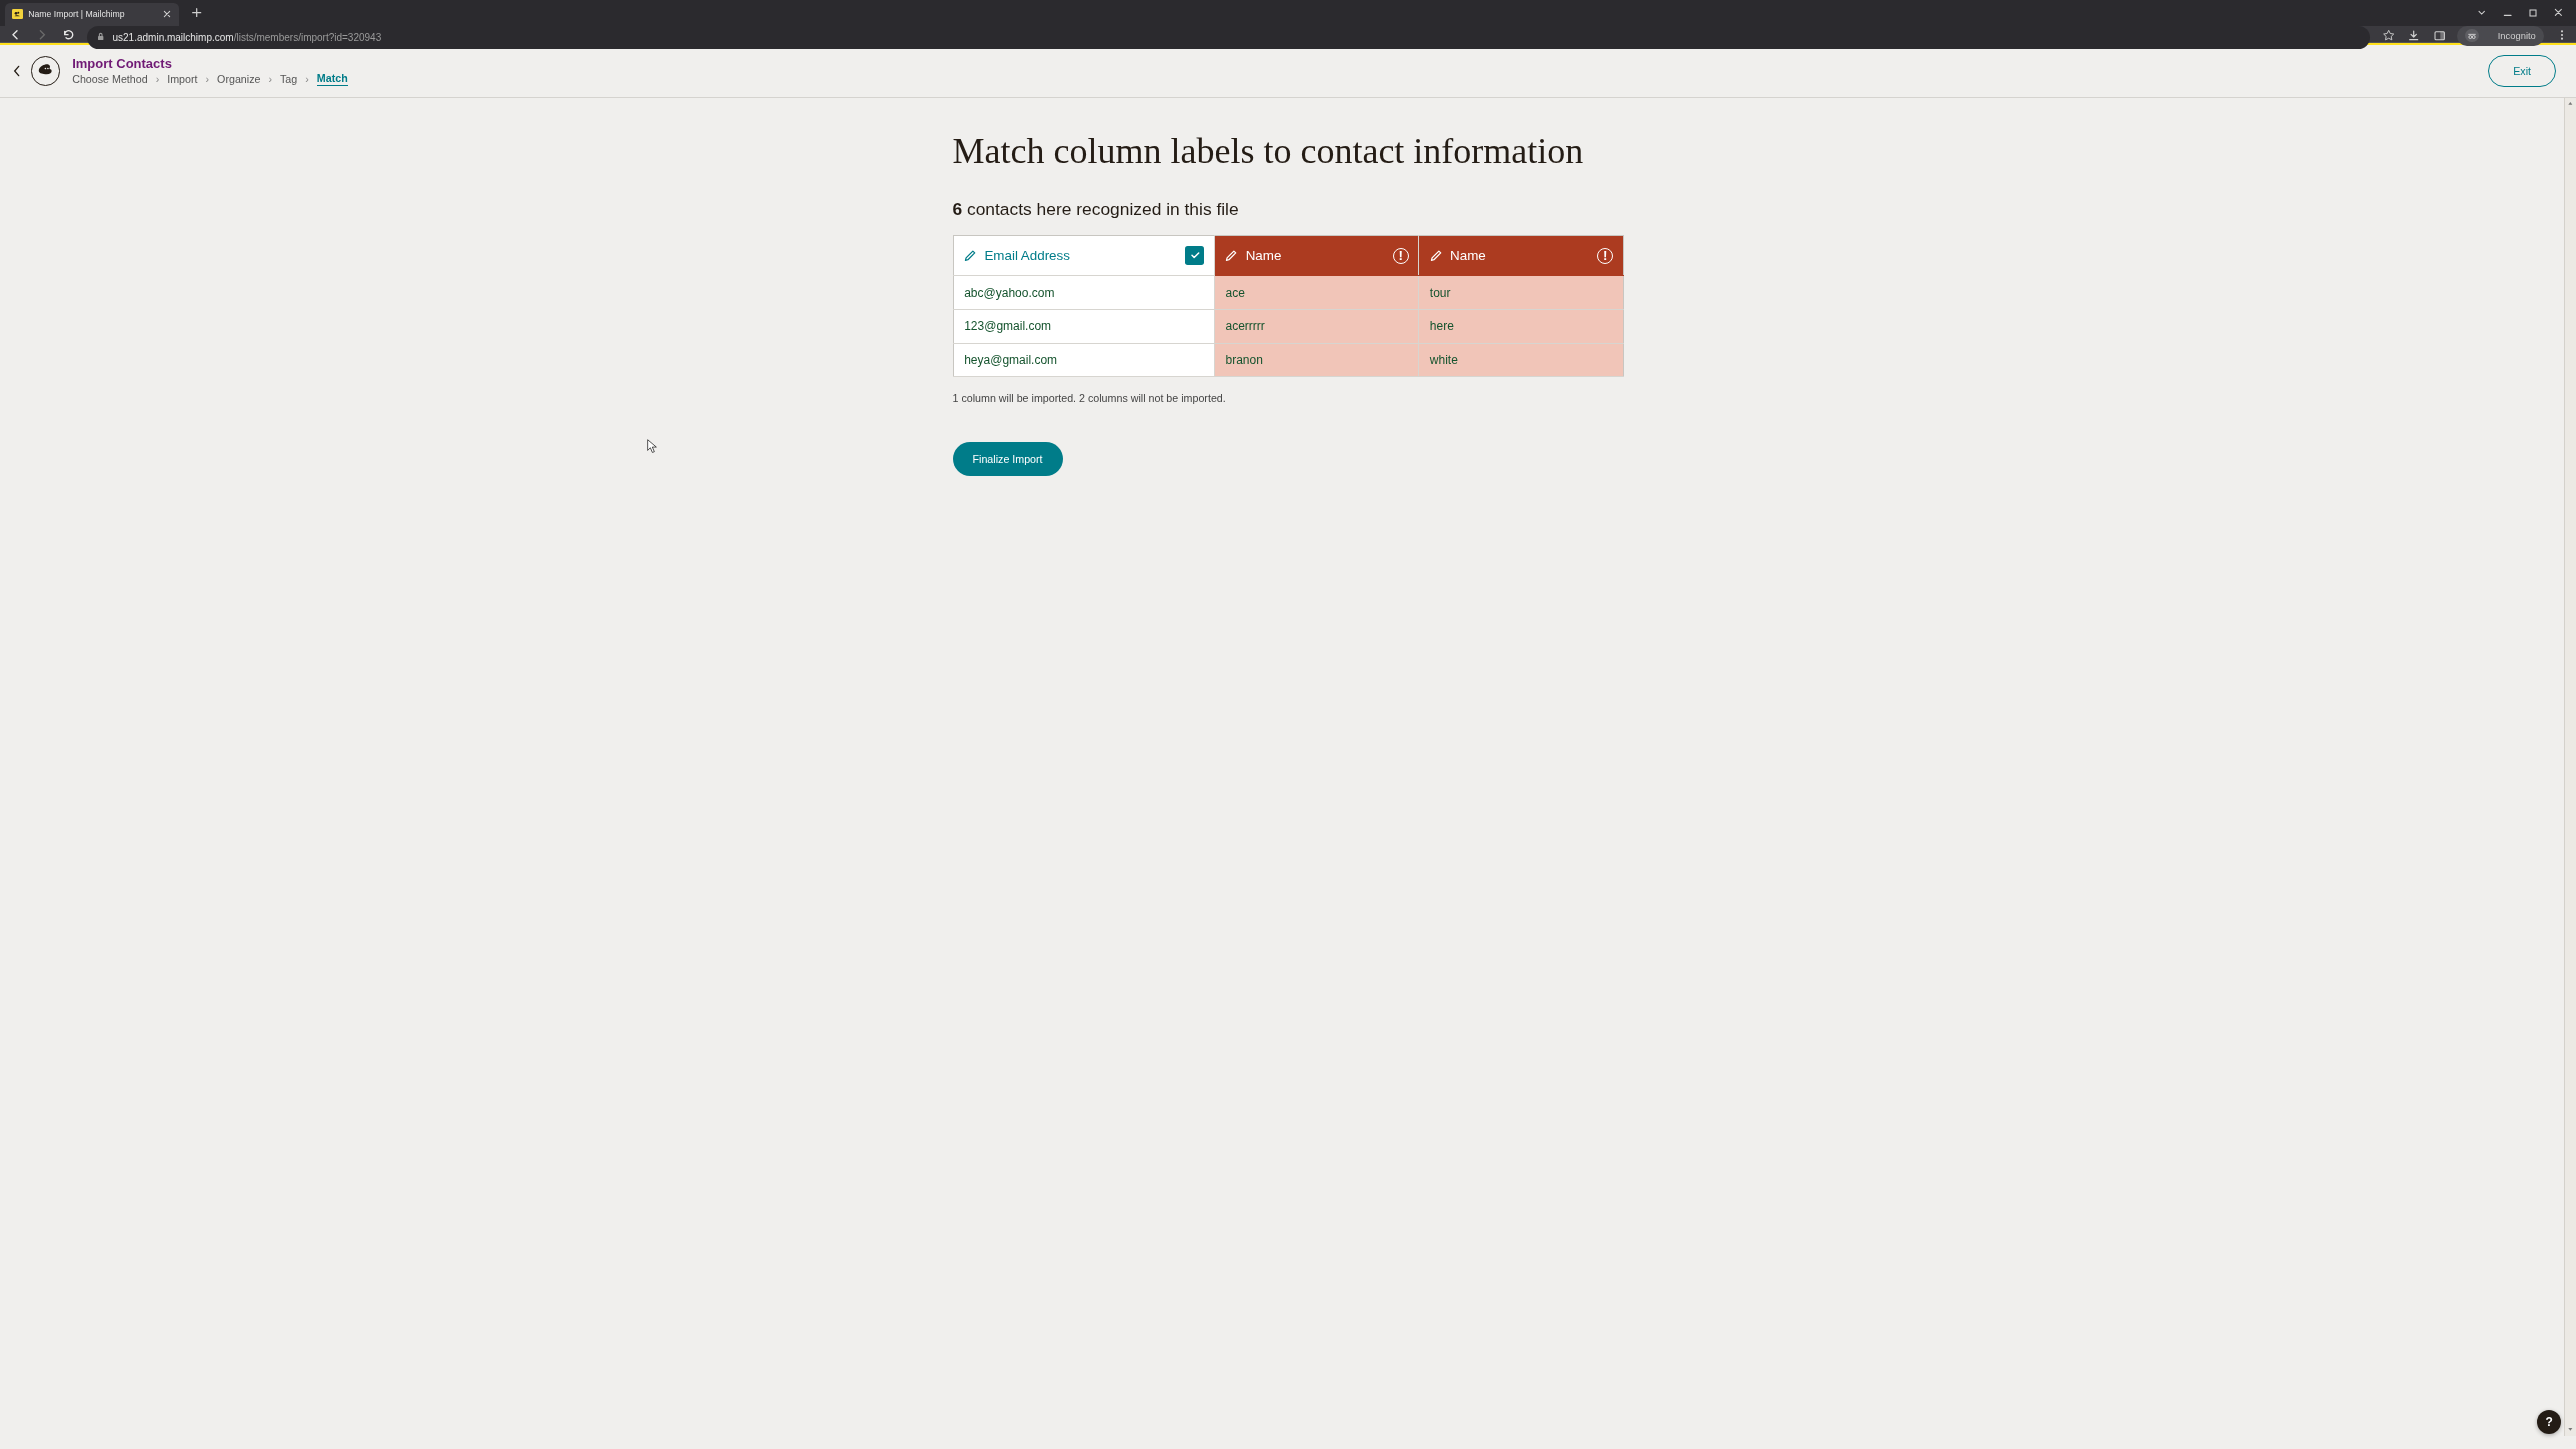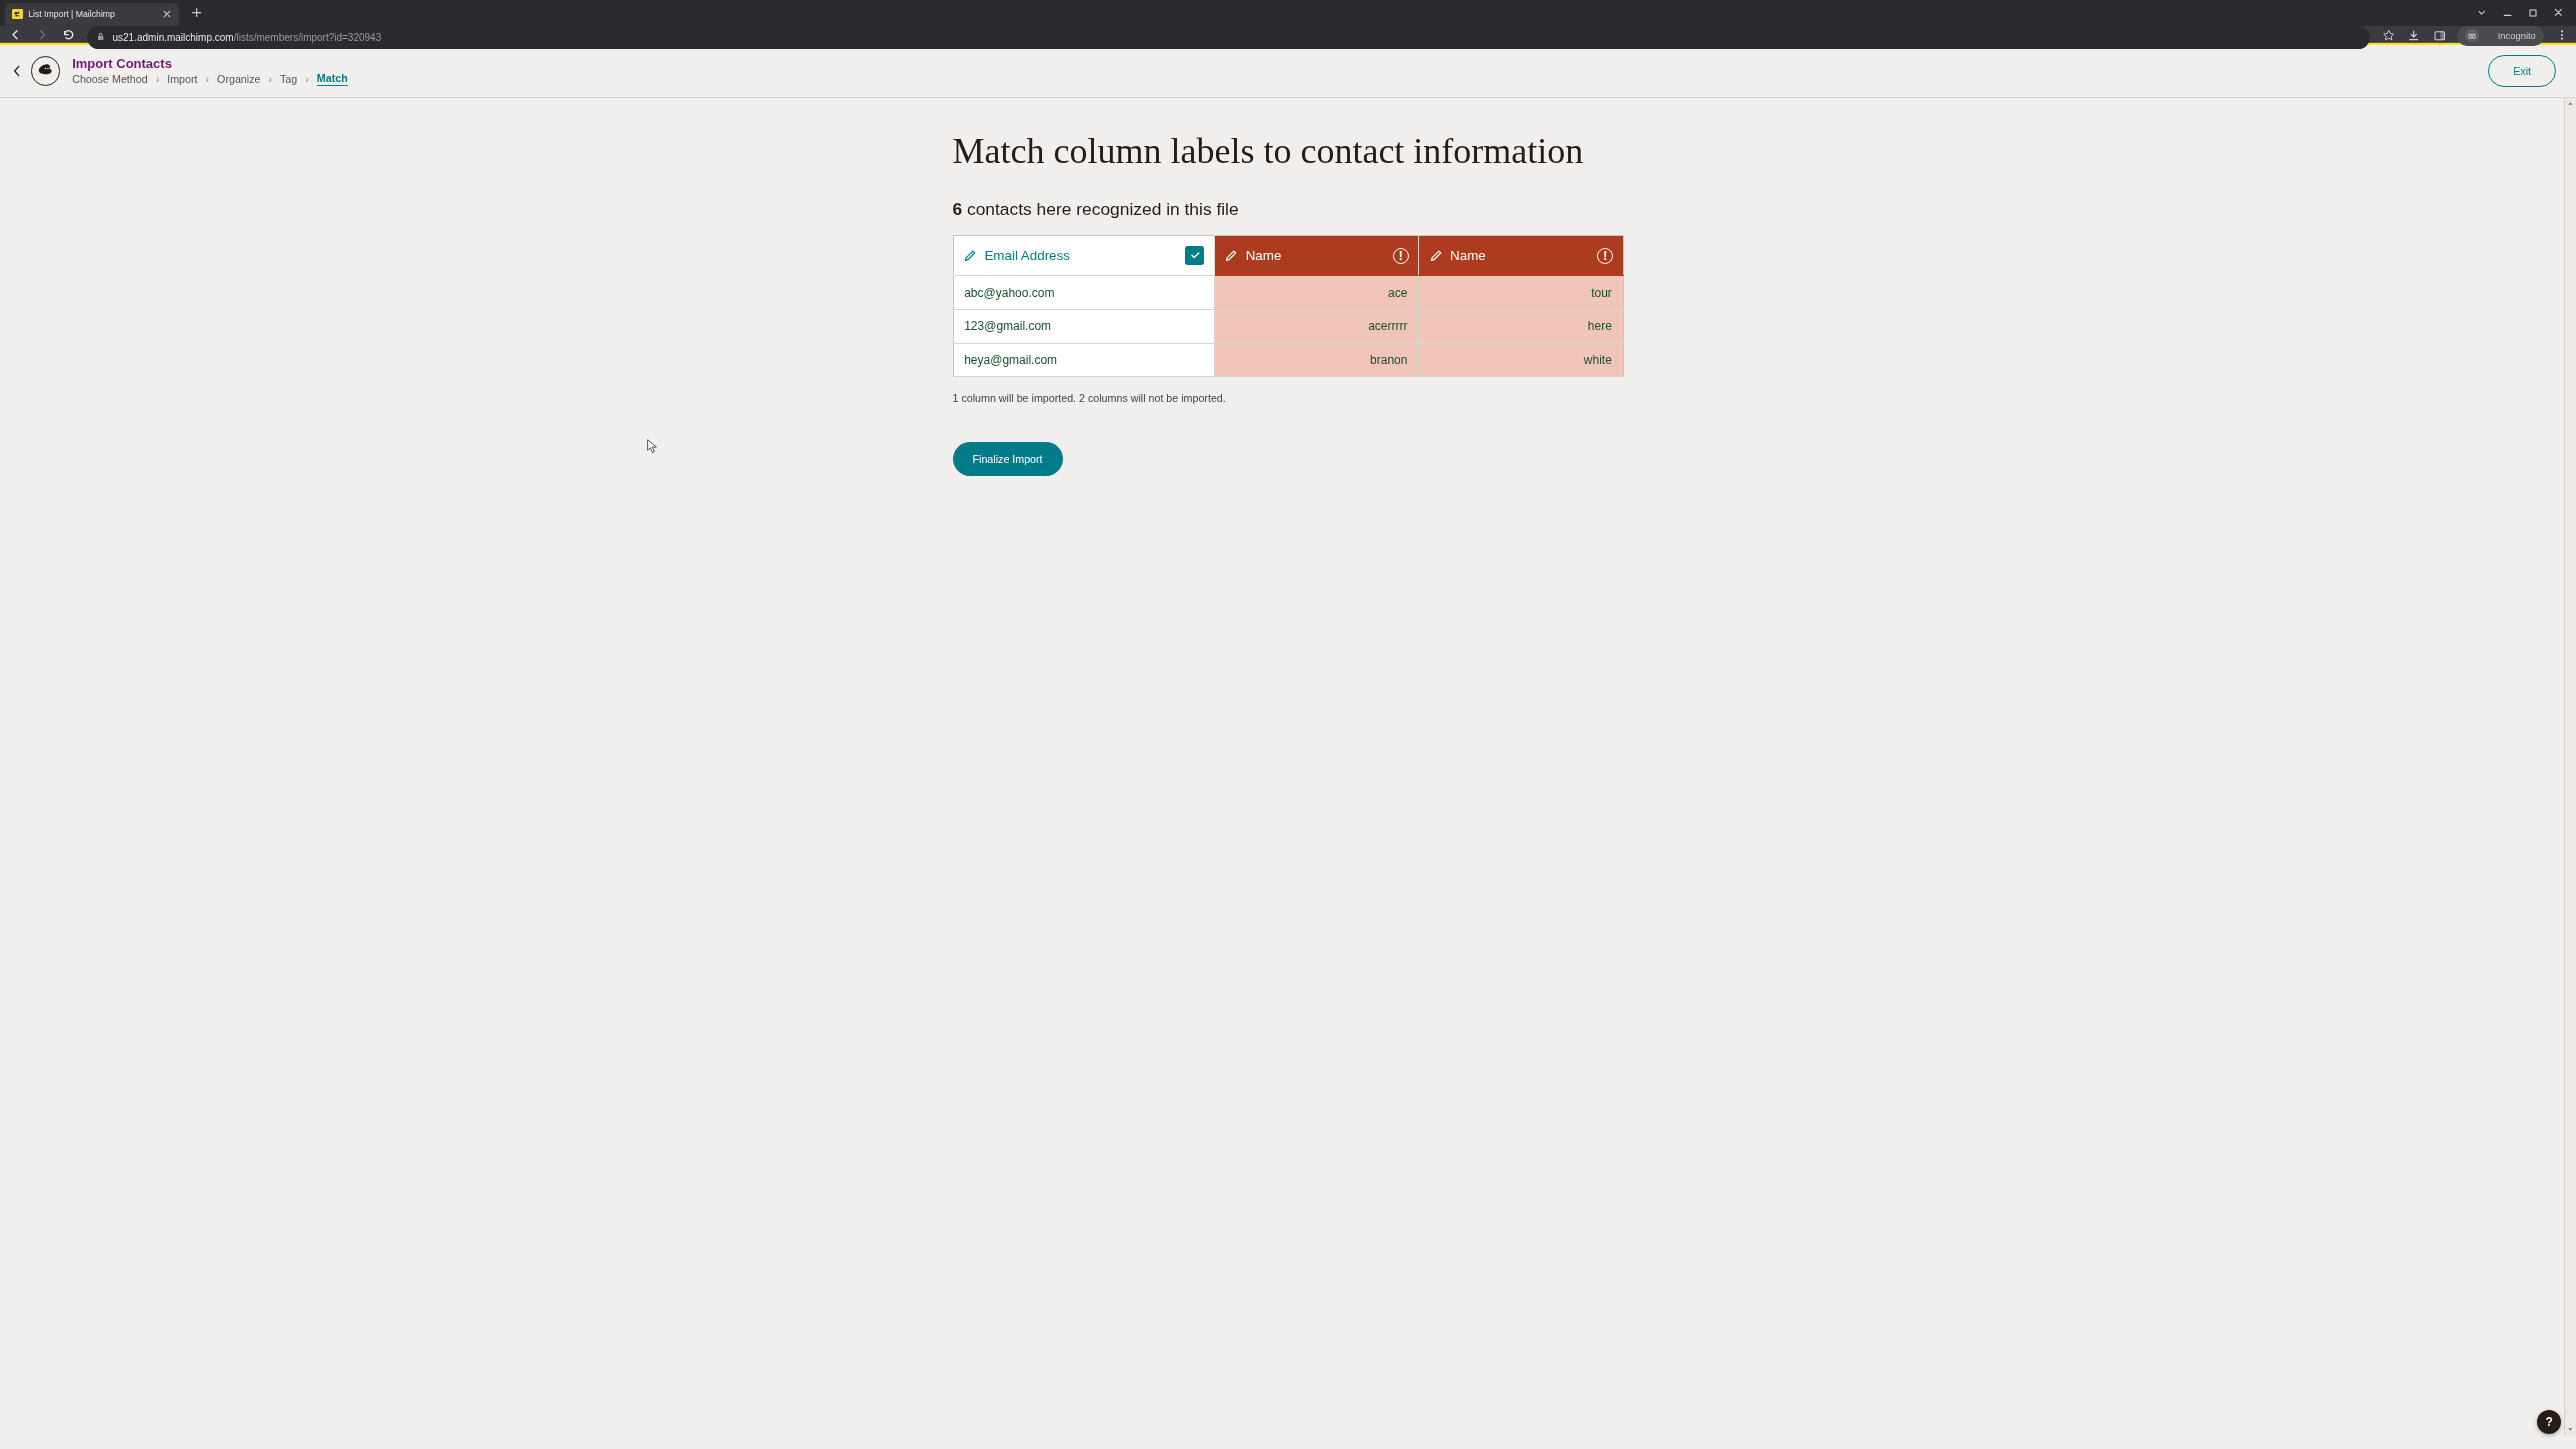--- a/index.html
+++ b/index.html
@@ -176,21 +176,21 @@
       display:flex;align-items:center;justify-content:center;color:#fff;
     }
     .alert-ico {
       width:16px;height:16px;border:1.3px solid #fff;border-radius:50%;
       display:flex;align-items:center;justify-content:center;color:#fff;
       font-weight:700;
     }
     .import-table td {
       padding: 9.4px 10.7px; font-size:12px; color:#14532d;
     }
-    .import-table td.bad { background:#f1c5b8;text-align:right; }
+    .import-table td.bad { background:#f1c5b8; }
     .import-table col.c1{width:39%;}
     .import-table col.c2{width:30.5%;}
     .import-table col.c3{width:30.5%;}
     .import-table th + th, .import-table td + td { border-left:0.7px solid #d7d5d0;margin-top:45px; }
 
     .summary-text {
       font-size:10.7px; color:#444; margin-top:14.8px;
     }
     .finalize-btn {
       margin-top: 38px;
@@ -232,21 +232,21 @@
 
 <div class="browser-chrome">
   <div class="tab">
     <span class="favicon">
       <svg viewBox="0 0 24 24" fill="#241c15">
           <circle cx="9" cy="10" r="4"></circle>
           <circle cx="16" cy="8" r="3"></circle>
           <path d="M5 18c2-3 6-3 9-2 2 1 5 1 6 3H5z"></path>
         </svg>
     </span>
-    <span class="title">List Import | Mailchimp</span>
+    <span class="title">Name Import | Mailchimp</span>
     <span class="close">
       <svg width="8" height="8" viewBox="0 0 12 12">
           <path d="M2 2l8 8M10 2l-8 8" stroke="#cfcfcf" stroke-width="1.6" stroke-linecap="round"></path>
         </svg>
     </span>
   </div>
   <div class="newtab">
     <svg width="9.4" height="9.4" viewBox="0 0 14 14">
         <path d="M7 1v12M1 7h12" stroke="#cfcfcf" stroke-width="1.8" stroke-linecap="round"></path>
       </svg>

